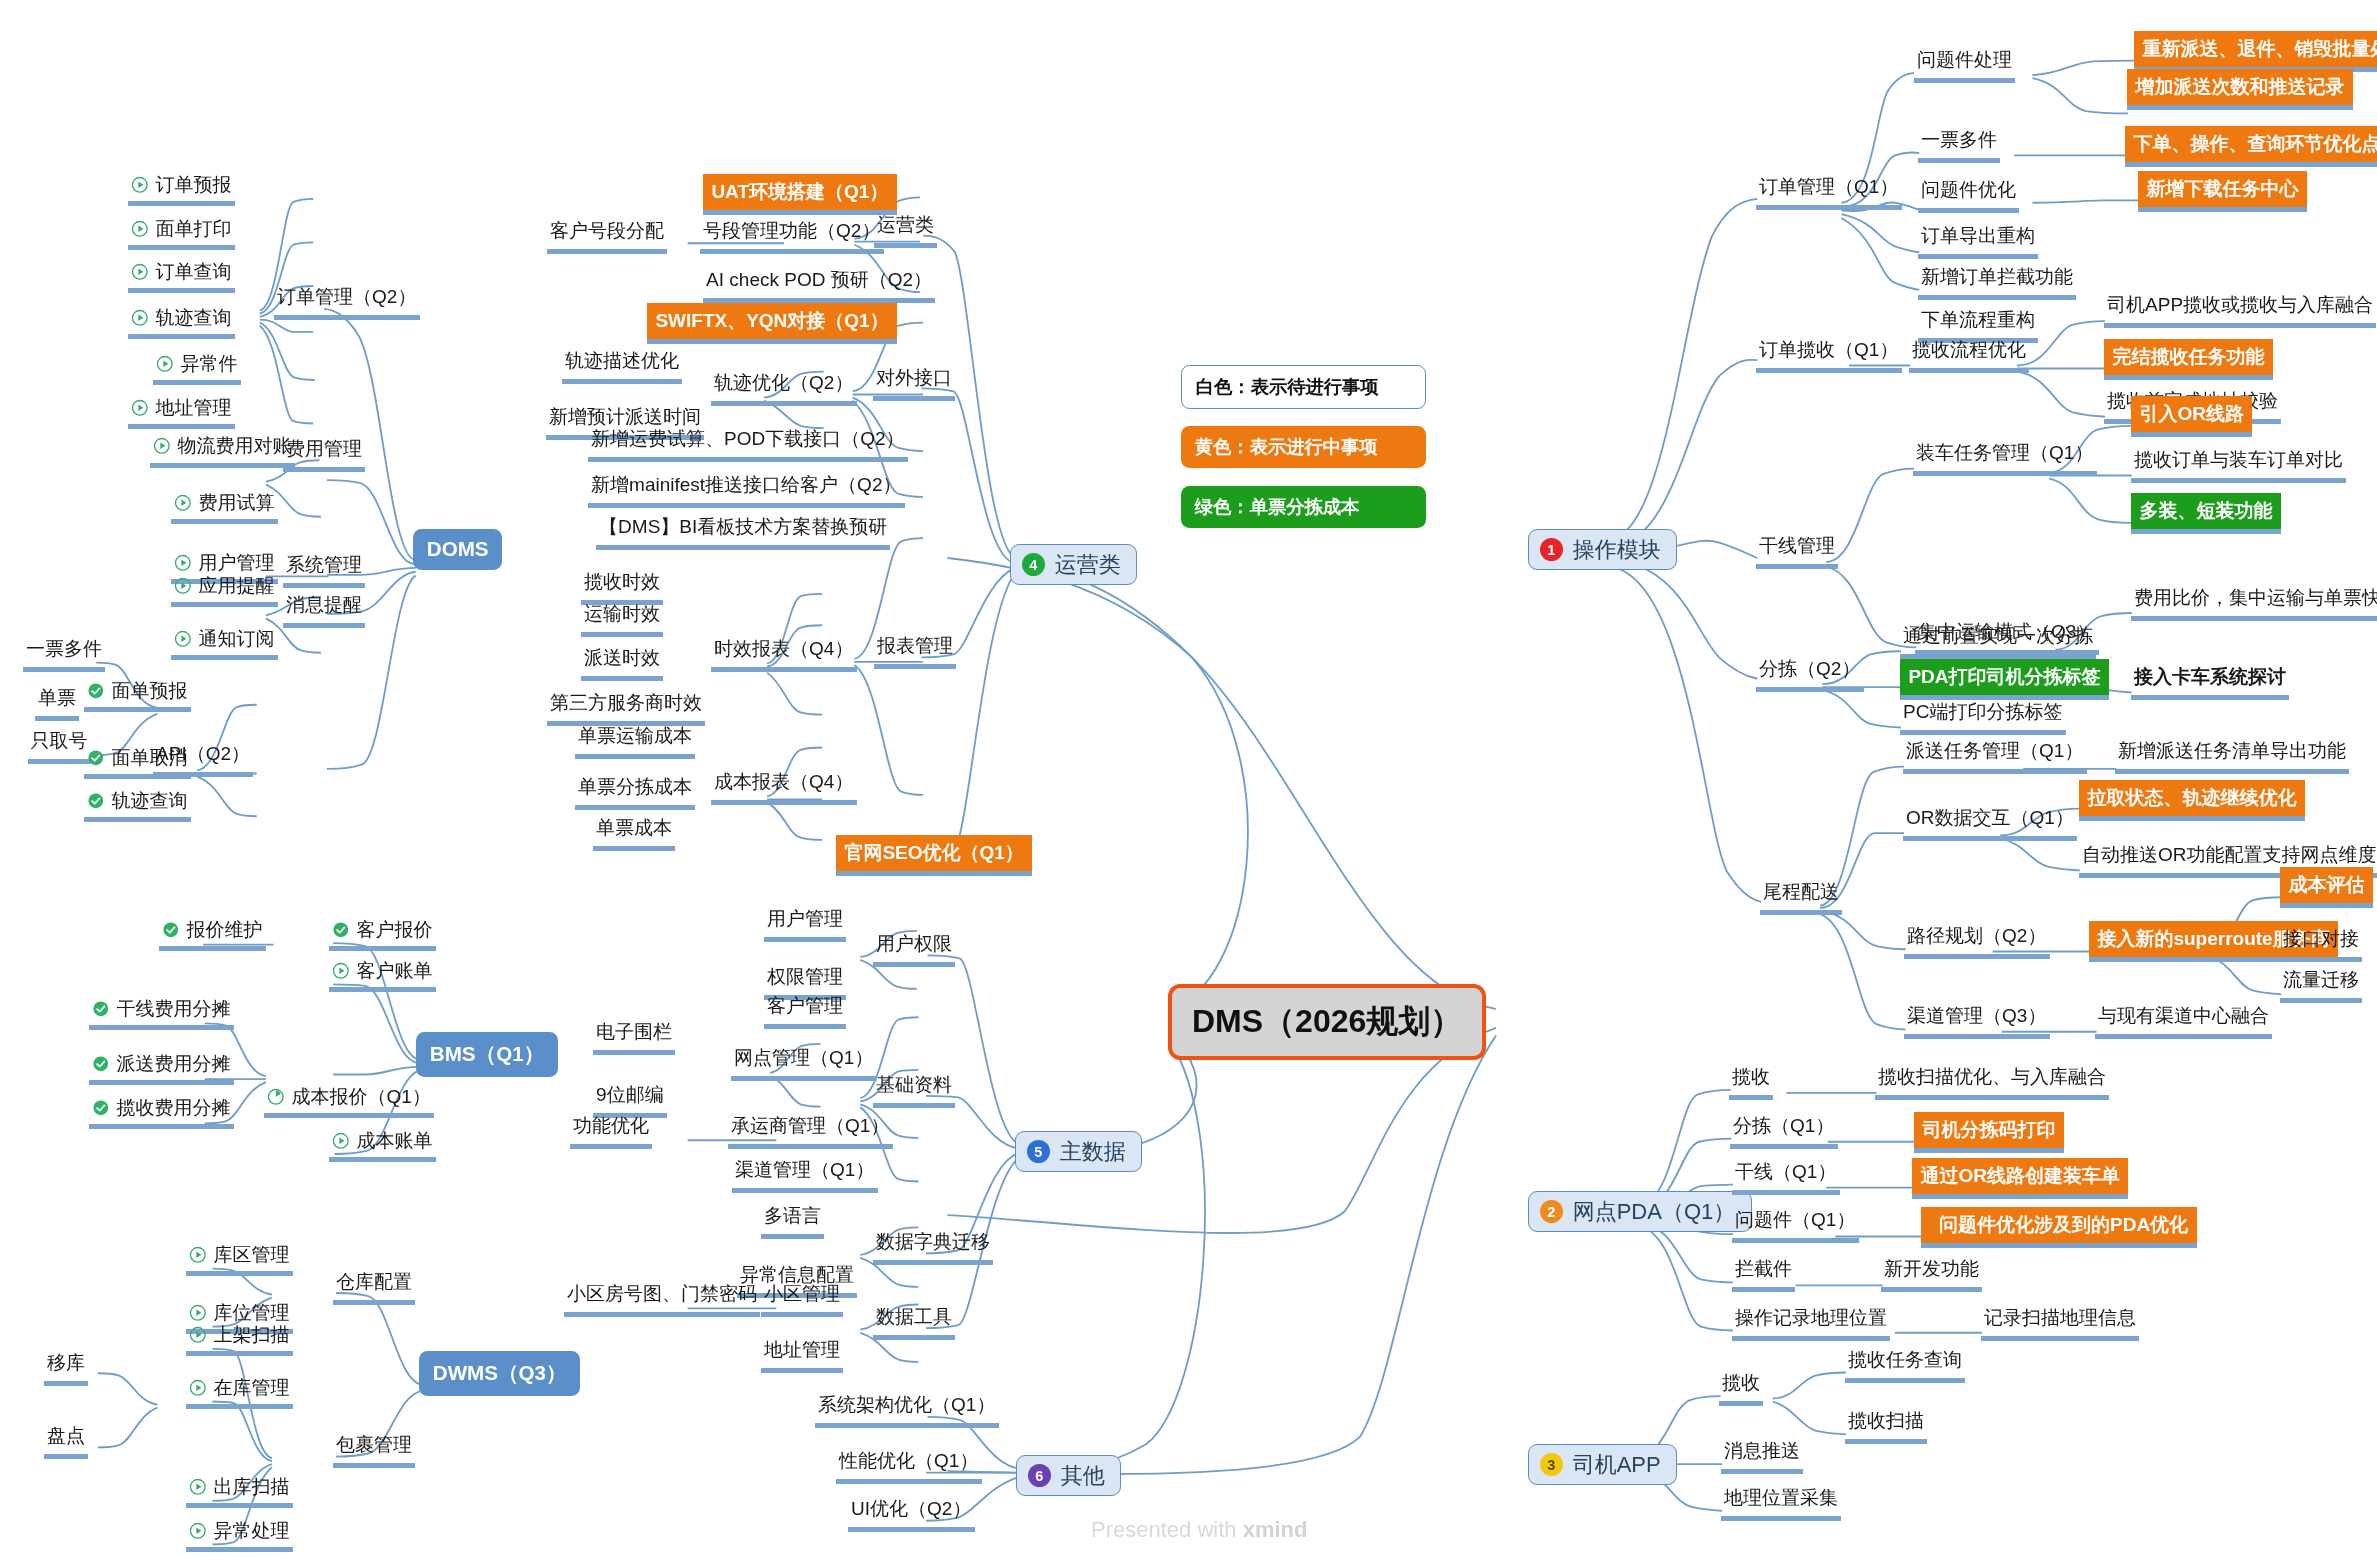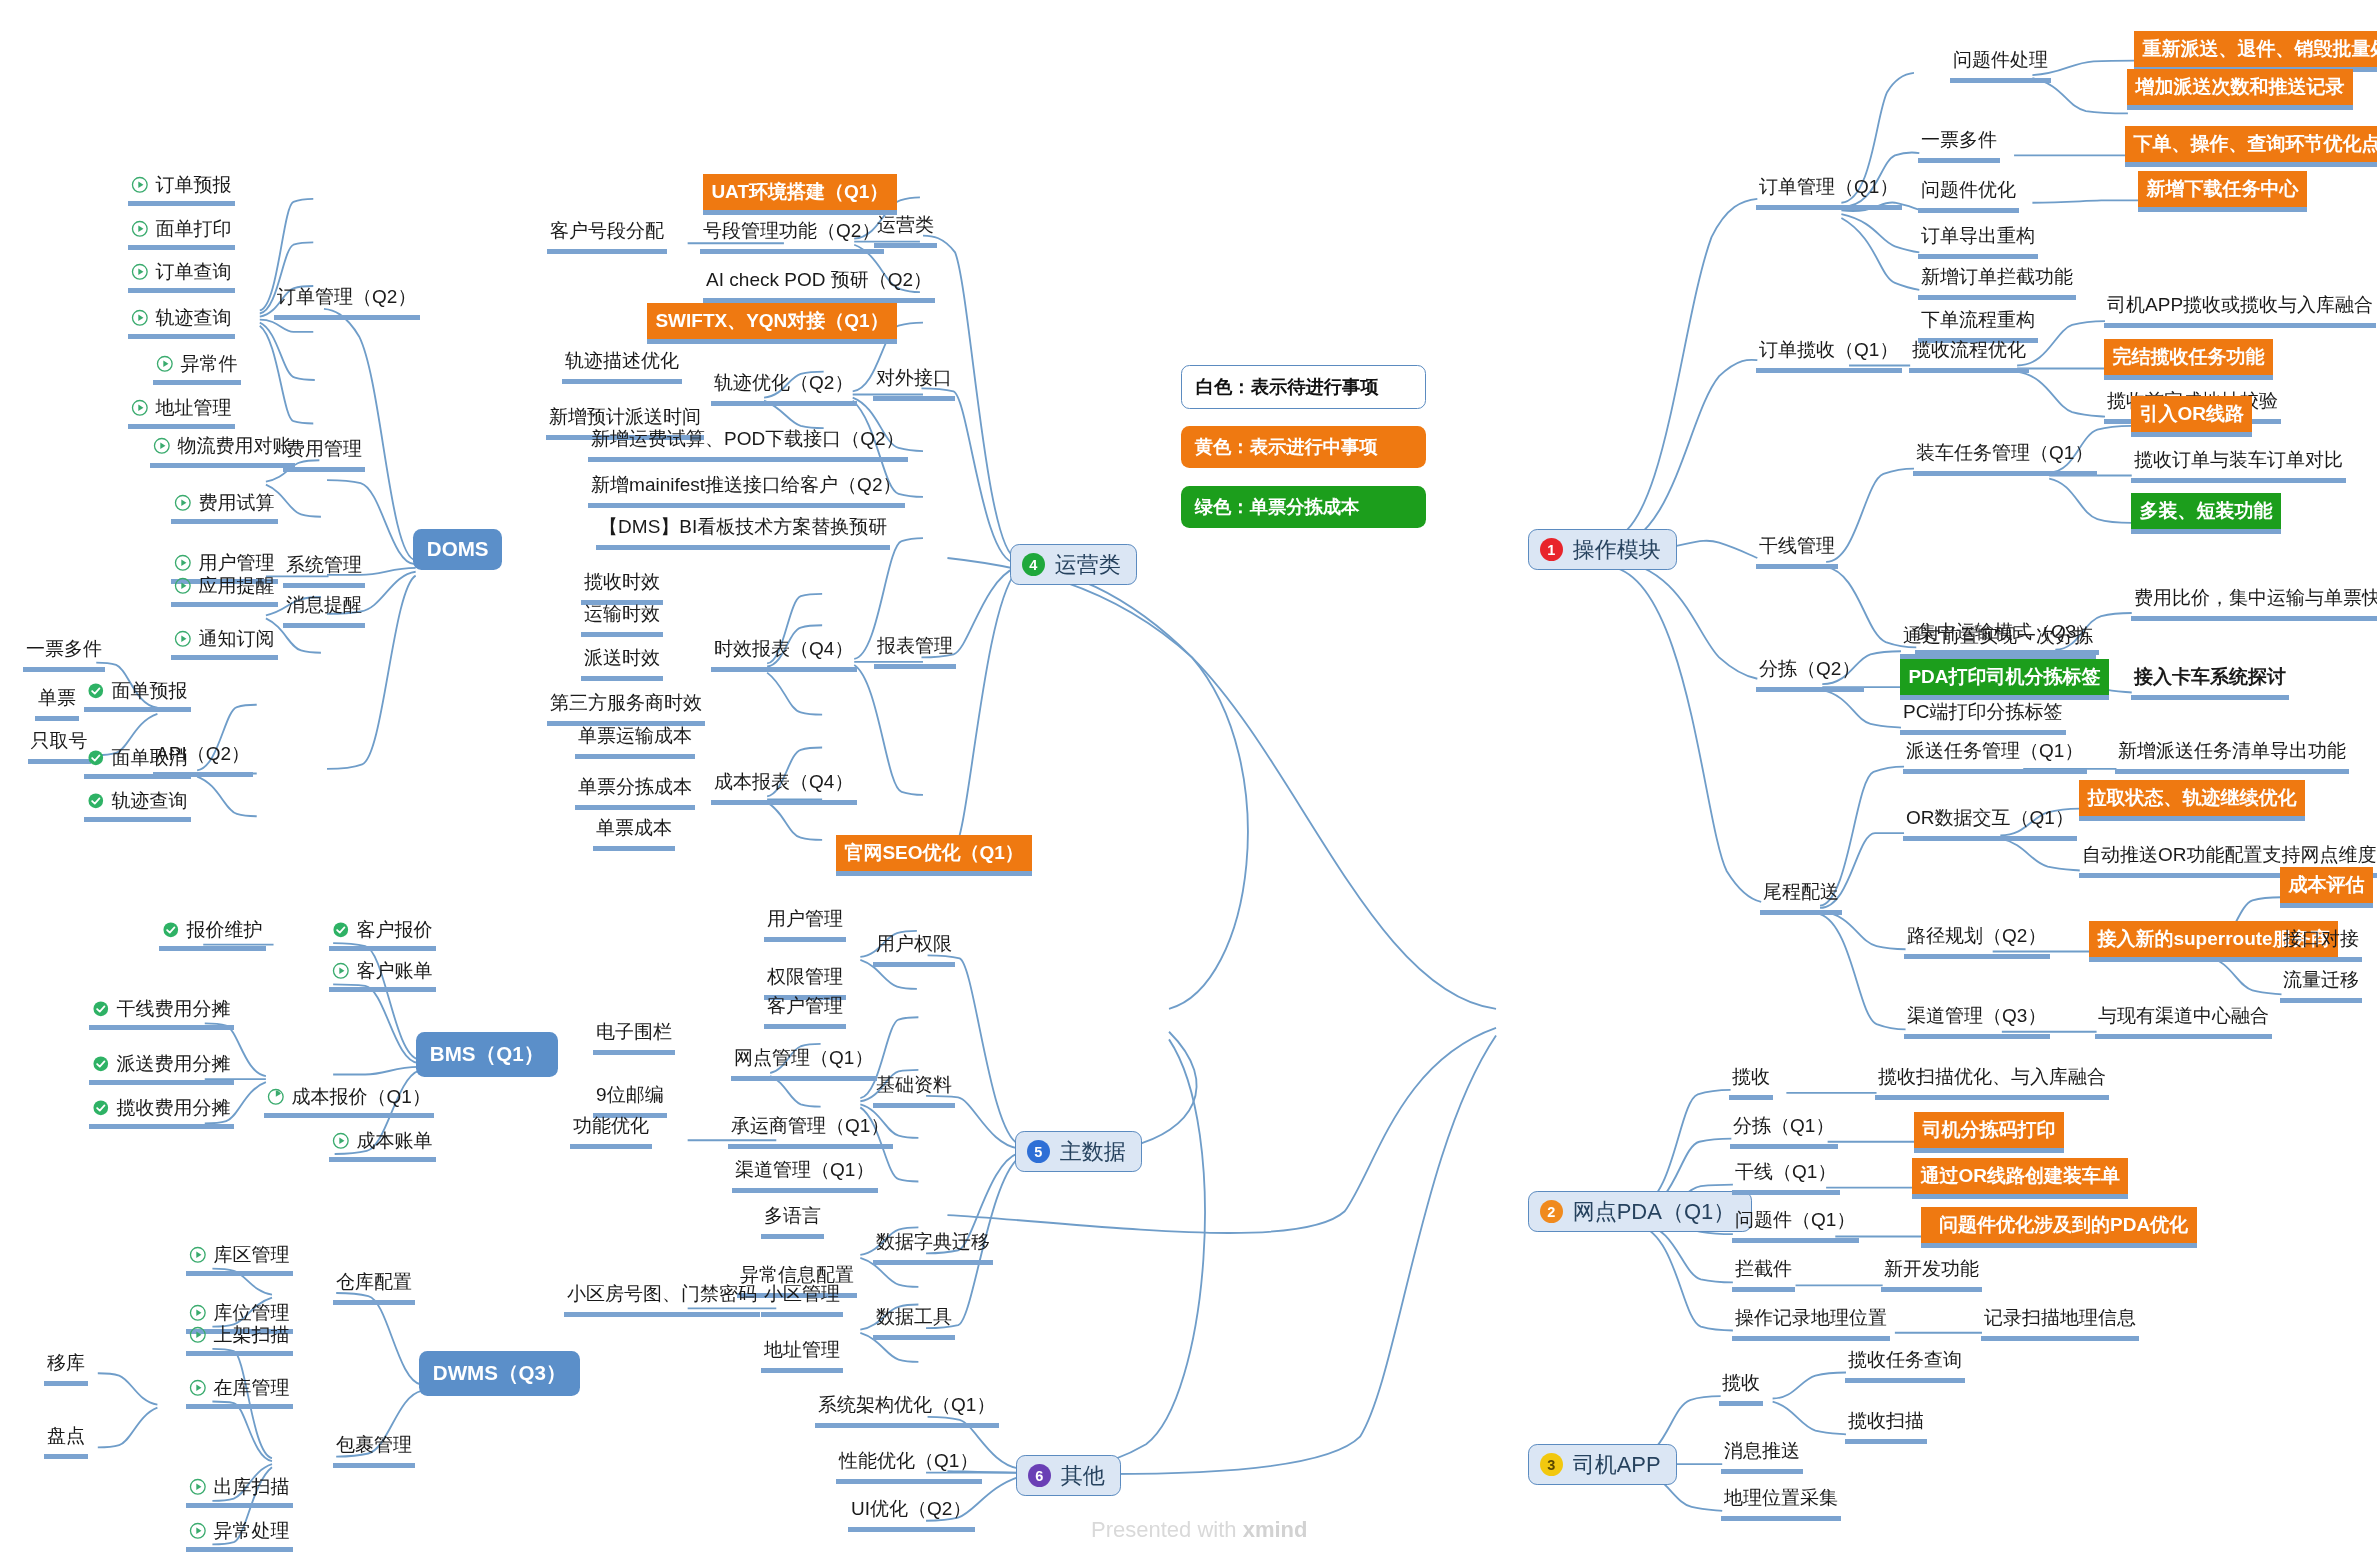--- a/index.html
+++ b/index.html
@@ -251,20 +251,21 @@
       <path d="M356 1908 C 330 1904, 322 1774, 306 1768 C 296 1765, 286 1765, 278 1765"></path>
       <path d="M356 1912 C 330 1908, 322 1840, 306 1836 C 296 1834, 286 1834, 278 1834"></path>
       <path d="M356 1916 C 330 1924, 322 1956, 306 1961 C 296 1964, 286 1964, 278 1964"></path>
       <path d="M356 1920 C 330 1940, 322 2012, 306 2018 C 296 2021, 286 2021, 278 2021"></path>
 
       <path d="M206 1838 C 180 1834, 172 1806, 156 1800 C 146 1797, 136 1797, 128 1797"></path>
       <path d="M206 1842 C 180 1852, 172 1886, 156 1891 C 146 1894, 136 1894, 128 1894"></path>
     </g>
   </svg>
 
+  <div class="node root" style="left:1168px;top:984px;">DMS（2026规划）</div>
 
   <div class="legend-item white" style="left:1181px;top:365px;width:245px;">白色：表示待进行事项</div>
   <div class="legend-item orange" style="left:1181px;top:426px;width:245px;">黄色：表示进行中事项</div>
   <div class="legend-item green" style="left:1181px;top:486px;width:245px;">绿色：单票分拣成本</div>
 
   <div class="node cat" style="left:1528px;top:529px;">
     <span class="badge" style="background:#e8242b">1</span>
     <span class="txt">操作模块</span>
   </div>
   <div class="node cat" style="left:1528px;top:1191px;">
@@ -288,21 +289,21 @@
     <span class="txt">其他</span>
   </div>
 
   <div class="node sys" style="left:413px;top:529px;">DOMS</div>
   <div class="node sys" style="left:416px;top:1032px;">BMS（Q1）</div>
   <div class="node sys" style="left:419px;top:1351px;">DWMS（Q3）</div>
 
   <div class="node topic" style="left:1756px;top:174px;">订单管理（Q1）</div>
 
   <div class="node topic" style="left:1918px;top:177px;">问题件优化</div>
-  <div class="node topic" style="left:1914px;top:47px;margin-left:36px;">问题件处理</div>
+  <div class="node topic" style="left:1914px;top:47px;">问题件处理</div>
   <div class="node chip orange" style="left:2134px;top:31px;">重新派送、退件、销毁批量处理</div>
   <div class="node chip orange" style="left:2127px;top:69px;">增加派送次数和推送记录</div>
   <div class="node topic" style="left:1918px;top:127px;">一票多件</div>
   <div class="node chip orange" style="left:2125px;top:126px;">下单、操作、查询环节优化点</div>
   <div class="node topic" style="left:1918px;top:223px;">订单导出重构</div>
   <div class="node chip orange" style="left:2138px;top:171px;">新增下载任务中心</div>
 
   <div class="node topic" style="left:1918px;top:264px;">新增订单拦截功能</div>
   <div class="node topic" style="left:1918px;top:307px;">下单流程重构</div>
 

